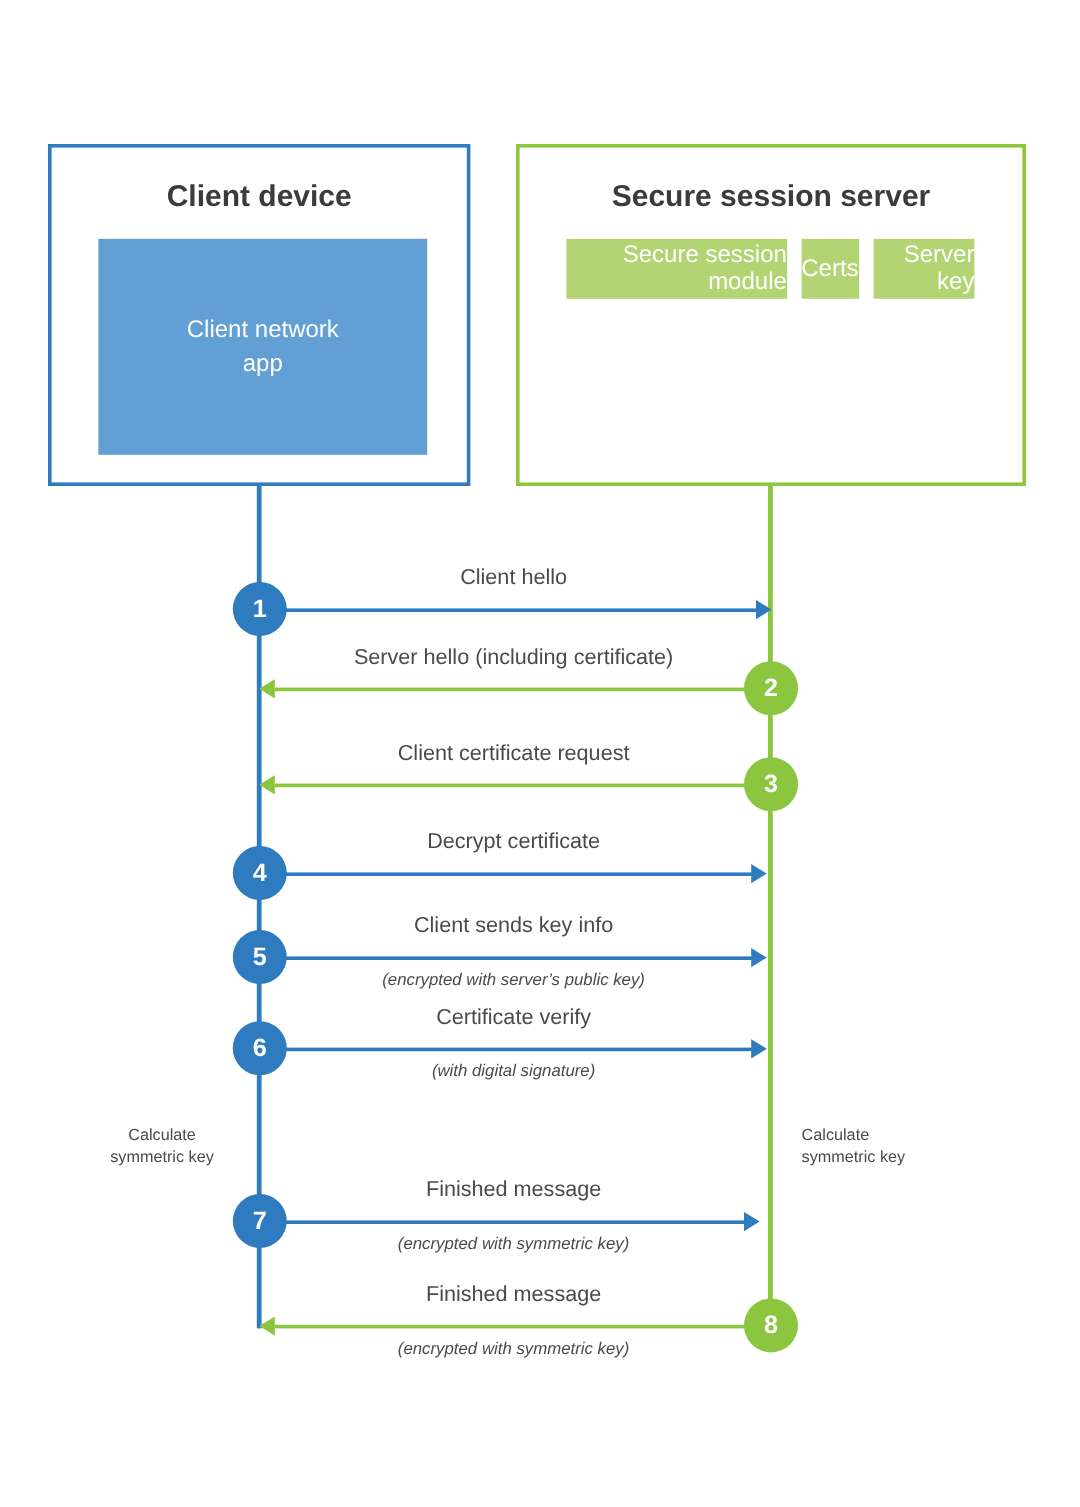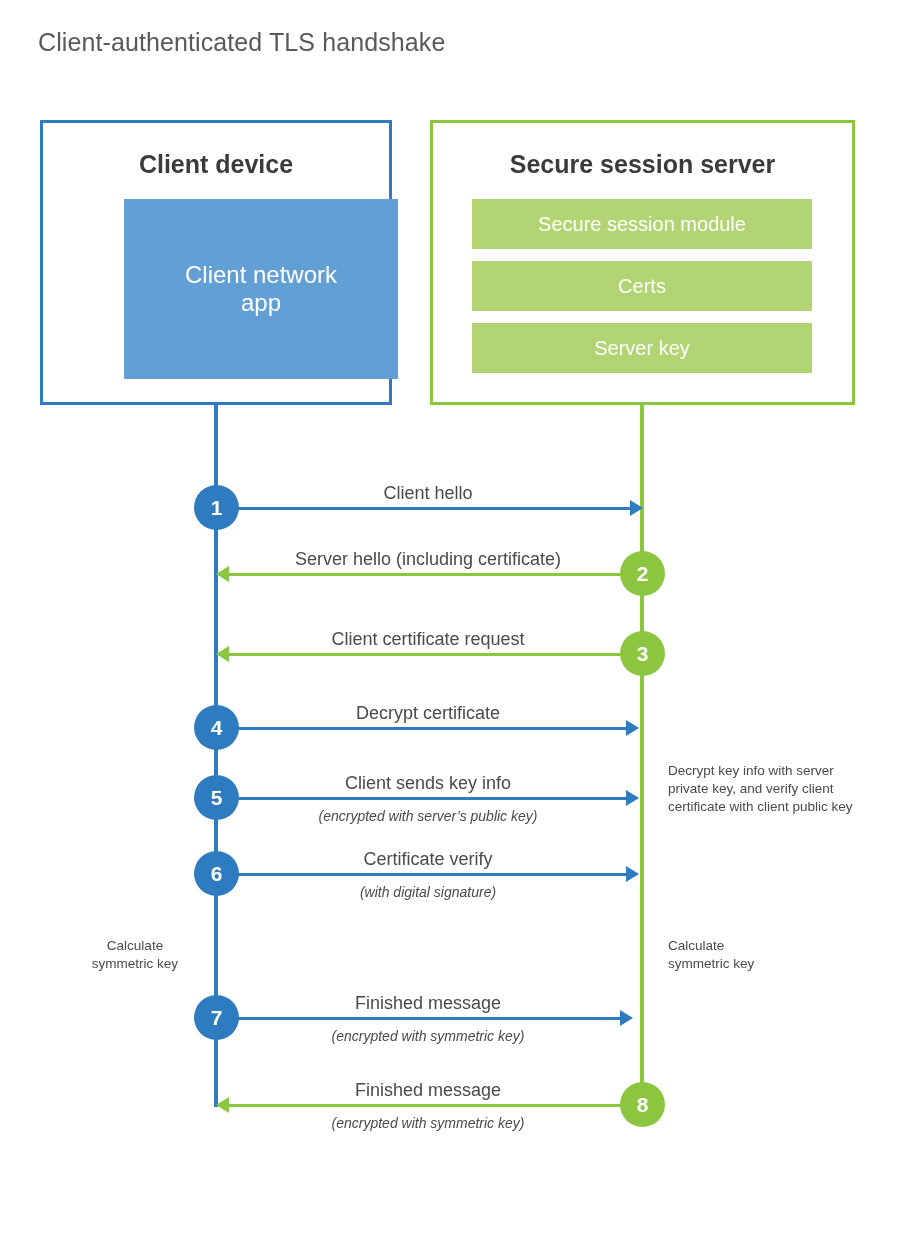--- a/index.html
+++ b/index.html
@@ -66,32 +66,31 @@
     left: 39px;
     top: 76px;
     width: 274px;
     height: 180px;
     background: #629FD4;
     color: #ffffff;
     display: flex;
     align-items: center;
     justify-content: center;
     text-align: center;
-    font-size: 24px;
+    font-size: 20px;
     line-height: 28px;
     white-space: pre-line;
-    margin-left: 42px;
   }
   .server-stack {
     position: absolute;
     left: 39px;
     top: 76px;
     width: 340px;
     display: flex;
-    flex-direction: column;
+    flex-direction: row;
     gap: 12px;
     text-align: right;
   }
   .server-item {
     height: 50px;
     background: #B3D473;
     color: #ffffff;
     display: flex;
     align-items: center;
     justify-content: center;
@@ -138,21 +137,20 @@
   .arrow-head.right.blue { border-left: 13px solid #2E7CBF; }
   .arrow-head.left.green { border-right: 13px solid #8CC63F; }
   .msg-label {
     position: absolute;
     top: -37px;
     width: 440px;
     text-align: center;
     font-size: 18px;
     color: #4a4a4a;
     white-space: nowrap;
-    margin-top: 12px;
   }
   .msg-sublabel {
     position: absolute;
     top: 10px;
     width: 440px;
     text-align: center;
     font-size: 14px;
     color: #4a4a4a;
     white-space: nowrap;
     font-style: italic;
@@ -198,21 +196,20 @@
     top: 937px;
     width: 160px;
     text-align: left;
   }
 </style>
 </head>
 <body>
 
 <div id="diagram">
 
-  <div class="page-title">Client-authenticated TLS handshake</div>
 
   <div class="actor-box client">
     <div class="actor-title">Client device</div>
     <div class="app-block">Client network
 app</div>
   </div>
 
   <div class="actor-box server">
     <div class="actor-title">Secure session server</div>
     <div class="server-stack">
@@ -278,19 +275,18 @@
   </div>
 
   <div class="msg" style="top:1105px">
     <div class="msg-line green" style="left:229px; width:411px"></div>
     <div class="arrow-head left green" style="left:216px"></div>
     <div class="msg-label" style="left:208px">Finished message</div>
     <div class="msg-sublabel" style="left:208px">(encrypted with symmetric key)</div>
     <div class="step-circle green">8</div>
   </div>
 
-  <div class="side-note server-decrypt">Decrypt key info with server private key, and verify client certificate with client public key</div>
   <div class="side-note client-calc">Calculate
 symmetric key</div>
   <div class="side-note server-calc">Calculate
 symmetric key</div>
 
 </div>
 
 </body></html>

